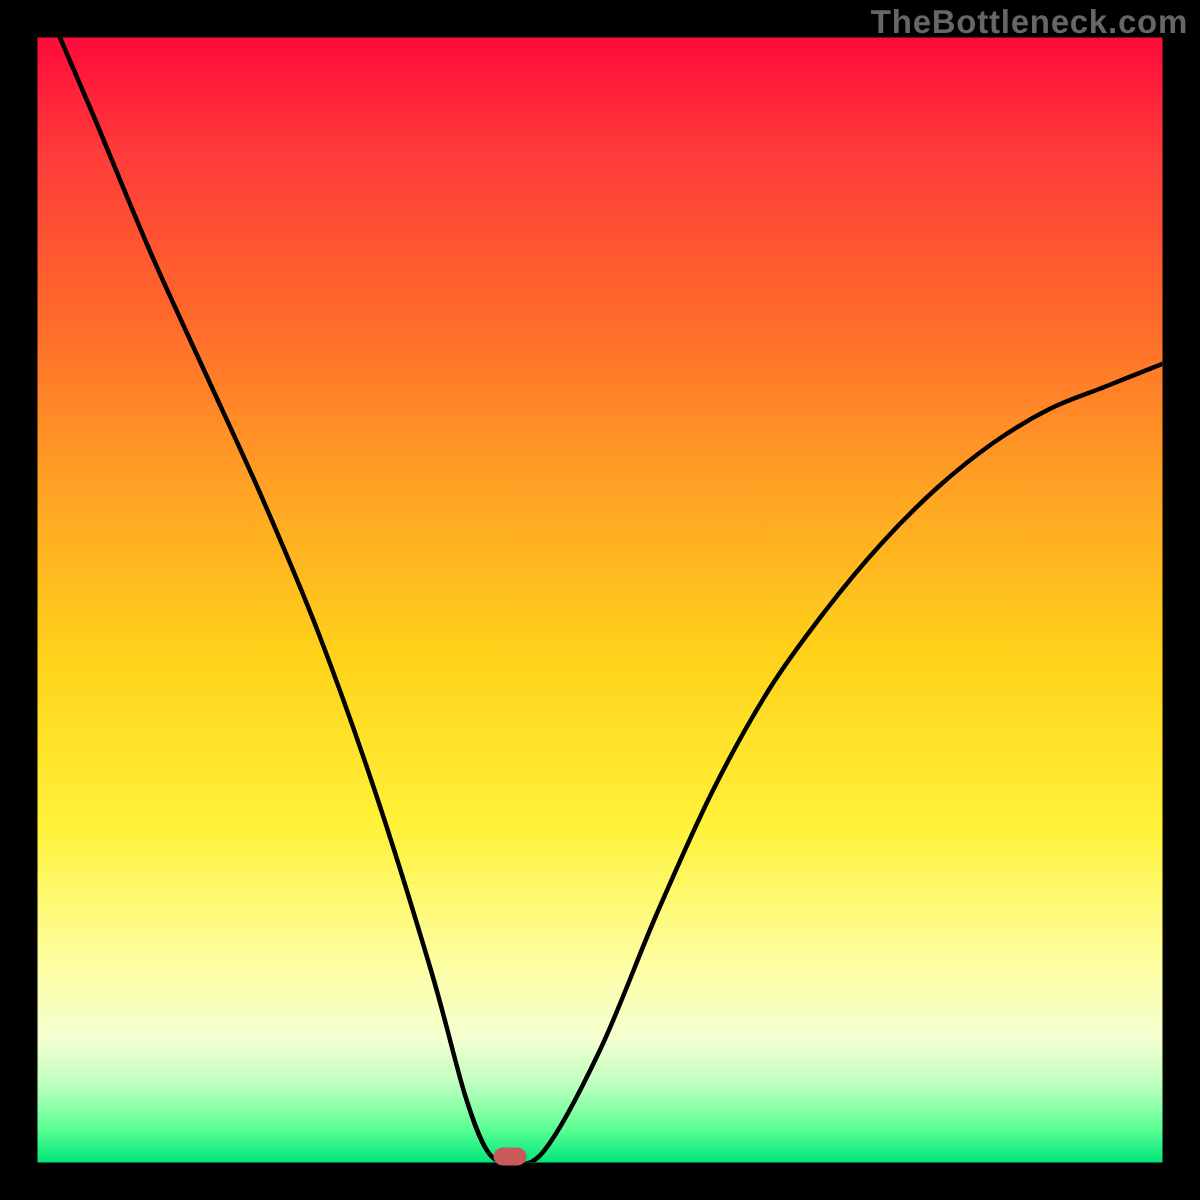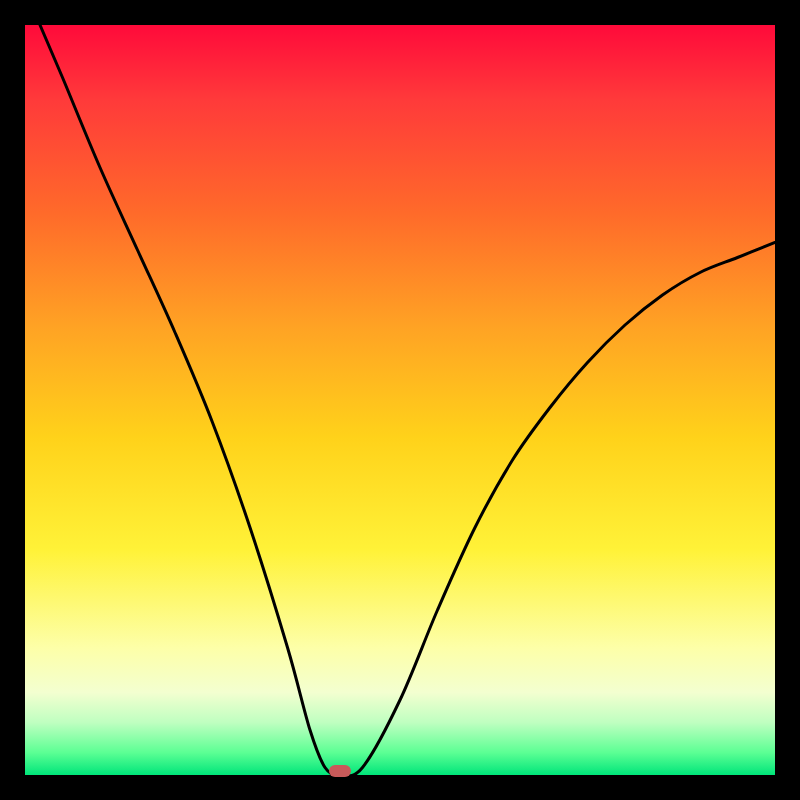--- a/index.html
+++ b/index.html
@@ -52,19 +52,20 @@
     height: 12px;
     border-radius: 6px;
     background: #c85a5a;
     transform: translate(-50%, -50%);
   }
 </style>
 </head>
 <body>
 
 <div class="frame">
+  <div class="watermark">TheBottleneck.com</div>
   <div class="plot">
     <svg class="curve" viewBox="0 0 750 750" preserveAspectRatio="none">
       <path id="curve-path" d="M 15.0 0.0 C 18.8 8.8, 27.5 28.8, 37.5 52.5 C 47.5 76.3, 62.5 113.8, 75.0 142.5 C 87.5 171.3, 100.0 197.5, 112.5 225.0 C 125.0 252.5, 137.5 278.8, 150.0 307.5 C 162.5 336.3, 175.0 365.0, 187.5 397.5 C 200.0 430.0, 212.5 465.0, 225.0 502.5 C 237.5 540.0, 252.5 588.8, 262.5 622.5 C 272.5 656.3, 278.8 685.0, 285.0 705.0 C 291.3 725.0, 295.0 735.0, 300.0 742.5 C 305.0 750.0, 308.8 750.0, 315.0 750.0 C 321.3 750.0, 327.5 755.0, 337.5 742.5 C 347.5 730.0, 362.5 701.3, 375.0 675.0 C 387.5 648.8, 400.0 613.8, 412.5 585.0 C 425.0 556.3, 437.5 527.5, 450.0 502.5 C 462.5 477.5, 475.0 455.0, 487.5 435.0 C 500.0 415.0, 512.5 398.8, 525.0 382.5 C 537.5 366.3, 550.0 351.2, 562.5 337.5 C 575.0 323.7, 587.5 311.3, 600.0 300.0 C 612.5 288.8, 625.0 278.8, 637.5 270.0 C 650.0 261.3, 662.5 253.7, 675.0 247.5 C 687.5 241.2, 700.0 237.5, 712.5 232.5 C 725.0 227.5, 743.8 220.0, 750.0 217.5" fill="none" stroke="#000" stroke-width="3" stroke-linejoin="round" stroke-linecap="round"></path>
     </svg>
     <div class="marker" id="marker" style="left: 315px; top: 746.25px; background: rgb(200, 90, 90);"></div>
   </div>
 </div>
 
 </body></html>

